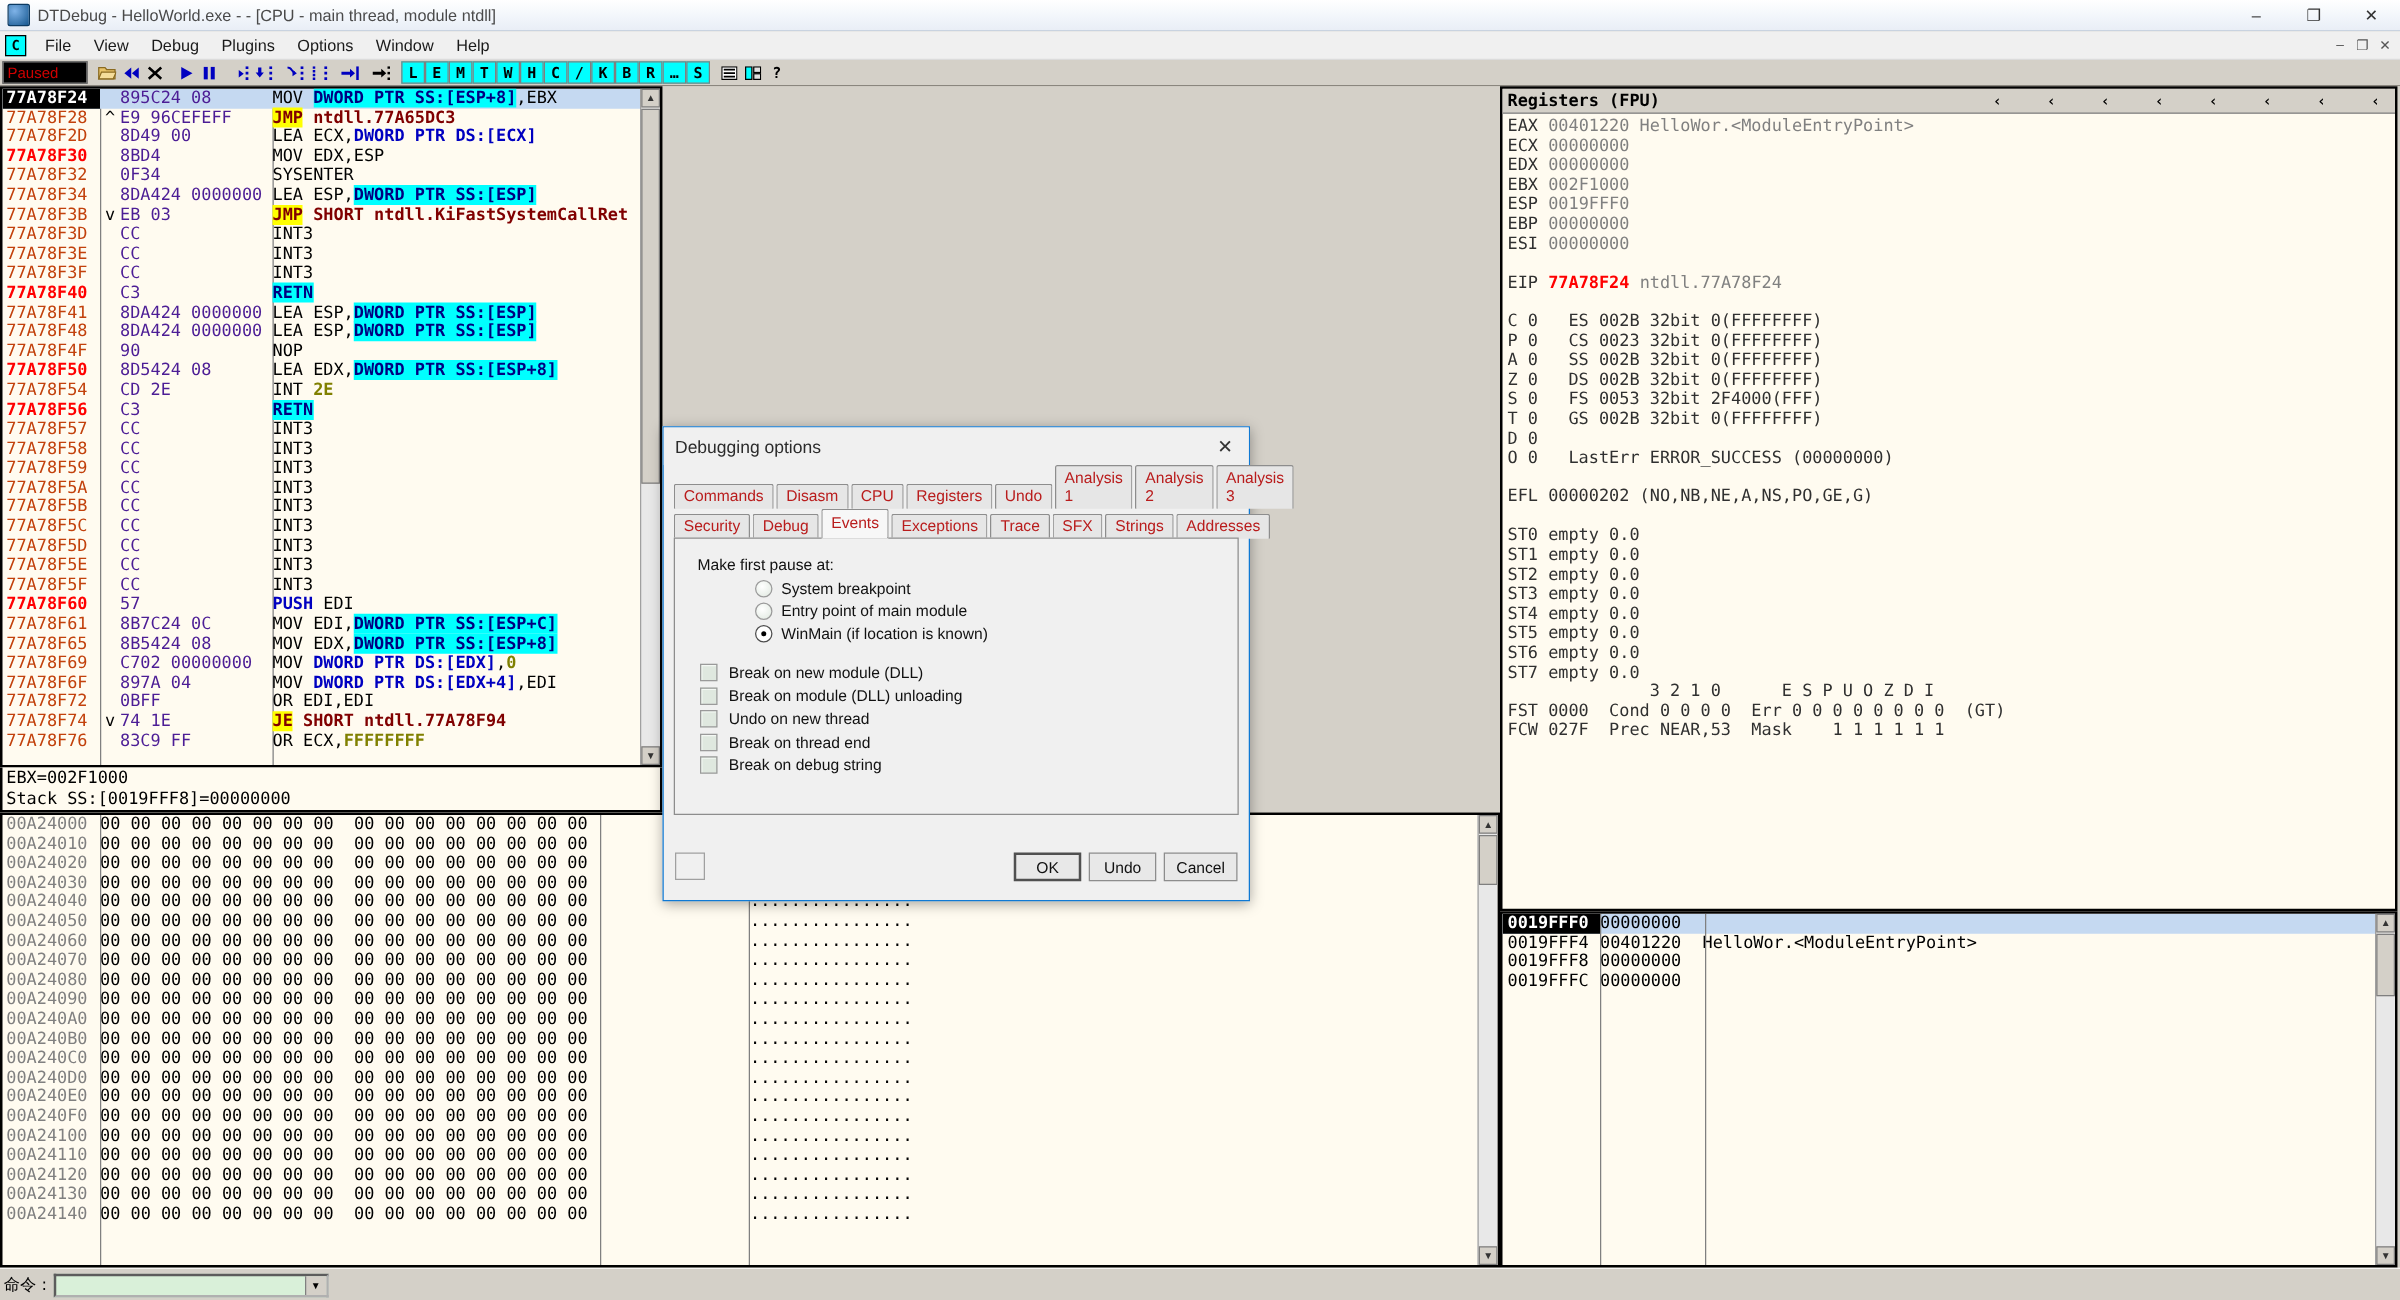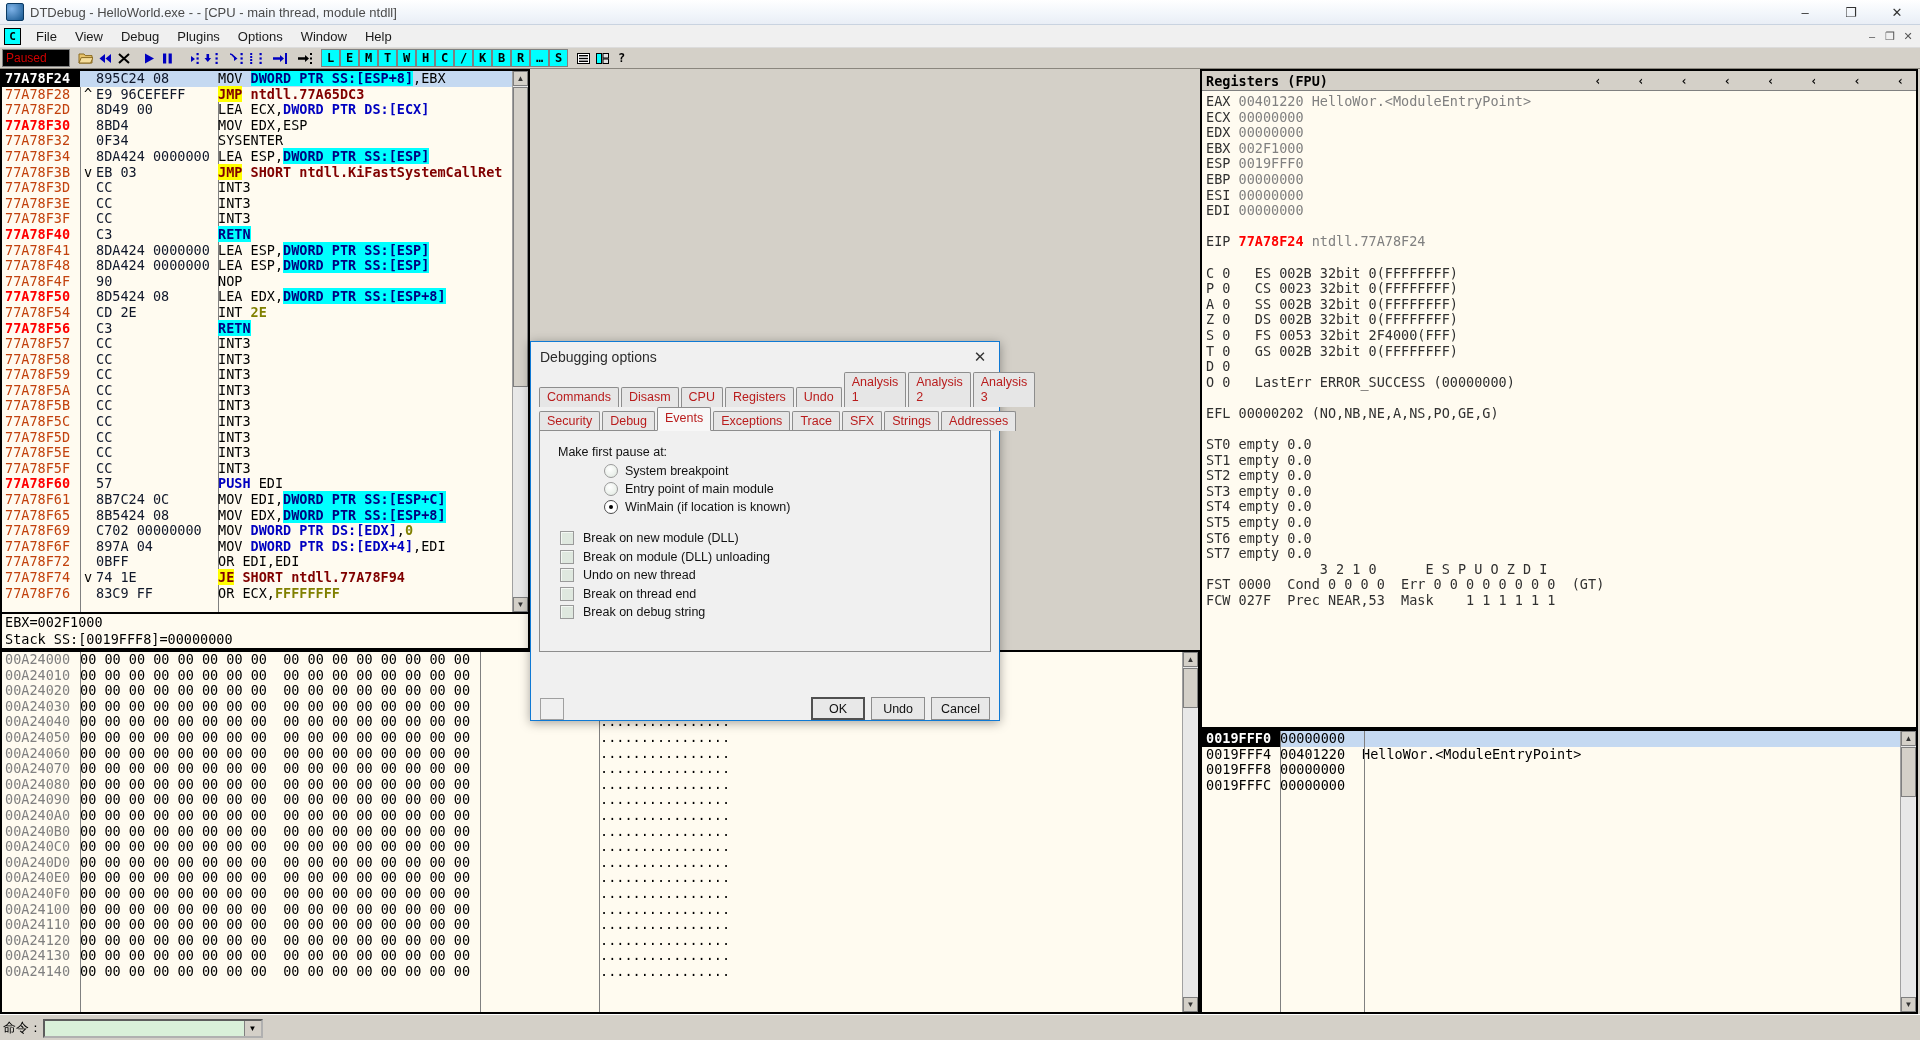--- a/index.html
+++ b/index.html
@@ -74,21 +74,21 @@
 
   .panel{position:absolute;background:#fffbf0;border:1px solid #000;box-sizing:border-box;overflow:hidden;}
 
   
   #disasm{left:0;top:0;width:530px;height:545px;border:2px solid #000;background:#fffbf0;}
   #disasm .rows{position:absolute;left:0;top:0;right:0;}
   .drow{display:flex;height:15.6px;line-height:15.6px;white-space:pre;font-family:"DejaVu Sans Mono",monospace;font-size:13.5px;}
   .drow .addr{width:78px;color:#c2410c;padding-left:3px;box-sizing:border-box;}
   .drow .addr.hot{color:#ff0000;font-weight:bold;}
   .drow .arrow{width:16px;text-align:center;color:#000;}
-  .drow .hex{width:122px;color:#0f172a;overflow:hidden;}
+  .drow .hex{width:122px;color:#4c1d95;overflow:hidden;}
   .drow .txt{flex:1;color:#000;}
   .drow.sel{background:#c5d9f1;}
   .drow.sel .addr{background:#000;color:#fff;font-weight:bold;}
   .kw{color:#0000c0;font-weight:bold;}
   .hl{background:#00ffff;color:#000080;font-weight:bold;}
   .jmp{background:#ffff00;color:#800000;font-weight:bold;}
   .sym{color:#800000;font-weight:bold;}
   .num{color:#808000;font-weight:bold;}
   .sep{position:absolute;top:0;bottom:0;width:1px;background:#808080;}
 
@@ -168,21 +168,21 @@
     background:radial-gradient(circle at 40% 35%,#ffffff,#dfe8df);
     margin-right:7px;flex:none;display:flex;align-items:center;justify-content:center;}
   .radio.on{border-color:#4c4c4c;background:#fff;}
   .radio.on i{width:4px;height:4px;border-radius:50%;background:#000;display:block;}
   .radio-row span{font-size:12.5px;color:#111;}
   .cb-row{display:flex;align-items:center;margin:0 0 4.5px 2px;}
   .cbx{width:12px;height:12px;border:1px solid #9a9a9a;background:#dfe8df;
     margin-right:9px;flex:none;box-shadow:inset 1px 1px 0 #f4f8f4;}
   .cb-row span{font-size:12.5px;color:#111;}
   #dlg-foot{position:absolute;left:0;right:0;bottom:0;height:38px;
-    display:flex;align-items:flex-end;padding:0 9px;}
+    display:flex;align-items:flex-start;padding:0 9px;}
   .smallbox{width:22px;height:20px;background:#f0f0f0;border:1px solid #a0a0a0;}
   #dlg-foot .btns{margin-left:auto;display:flex;gap:6px;}
   .dbtn{min-width:54px;height:23px;background:#e8e8e8;border:1px solid #8d8d8d;
     display:flex;align-items:center;justify-content:center;font-size:12.5px;color:#111;
     padding:0 9px;box-sizing:border-box;}
   .dbtn.def{border:2px solid #505050;}
 </style>
 </head>
 <body>
 
@@ -435,21 +435,20 @@
       </span>
     </div>
     <div id="regs-body">
         <div class="rline"><span class="rblk">EAX</span> <span class="rv">00401220 HelloWor.&lt;ModuleEntryPoint&gt;</span></div>
         <div class="rline"><span class="rblk">ECX</span> <span class="rv">00000000</span></div>
         <div class="rline"><span class="rblk">EDX</span> <span class="rv">00000000</span></div>
         <div class="rline"><span class="rblk">EBX</span> <span class="rv">002F1000</span></div>
         <div class="rline"><span class="rblk">ESP</span> <span class="rv">0019FFF0</span></div>
         <div class="rline"><span class="rblk">EBP</span> <span class="rv">00000000</span></div>
         <div class="rline"><span class="rblk">ESI</span> <span class="rv">00000000</span></div>
-        <div class="rline"><span class="rblk">EDI</span> <span class="rv">00000000</span></div>
         <div class="rline">&nbsp;</div>
         <div class="rline"><span class="rblk">EIP</span> <span class="rhot">77A78F24</span> <span class="rv">ntdll.77A78F24</span></div>
         <div class="rline">&nbsp;</div>
         <div class="rline"><span class="rblk">C 0   ES 002B 32bit 0(FFFFFFFF)</span></div>
         <div class="rline"><span class="rblk">P 0   CS 0023 32bit 0(FFFFFFFF)</span></div>
         <div class="rline"><span class="rblk">A 0   SS 002B 32bit 0(FFFFFFFF)</span></div>
         <div class="rline"><span class="rblk">Z 0   DS 002B 32bit 0(FFFFFFFF)</span></div>
         <div class="rline"><span class="rblk">S 0   FS 0053 32bit 2F4000(FFF)</span></div>
         <div class="rline"><span class="rblk">T 0   GS 002B 32bit 0(FFFFFFFF)</span></div>
         <div class="rline"><span class="rblk">D 0</span></div>

